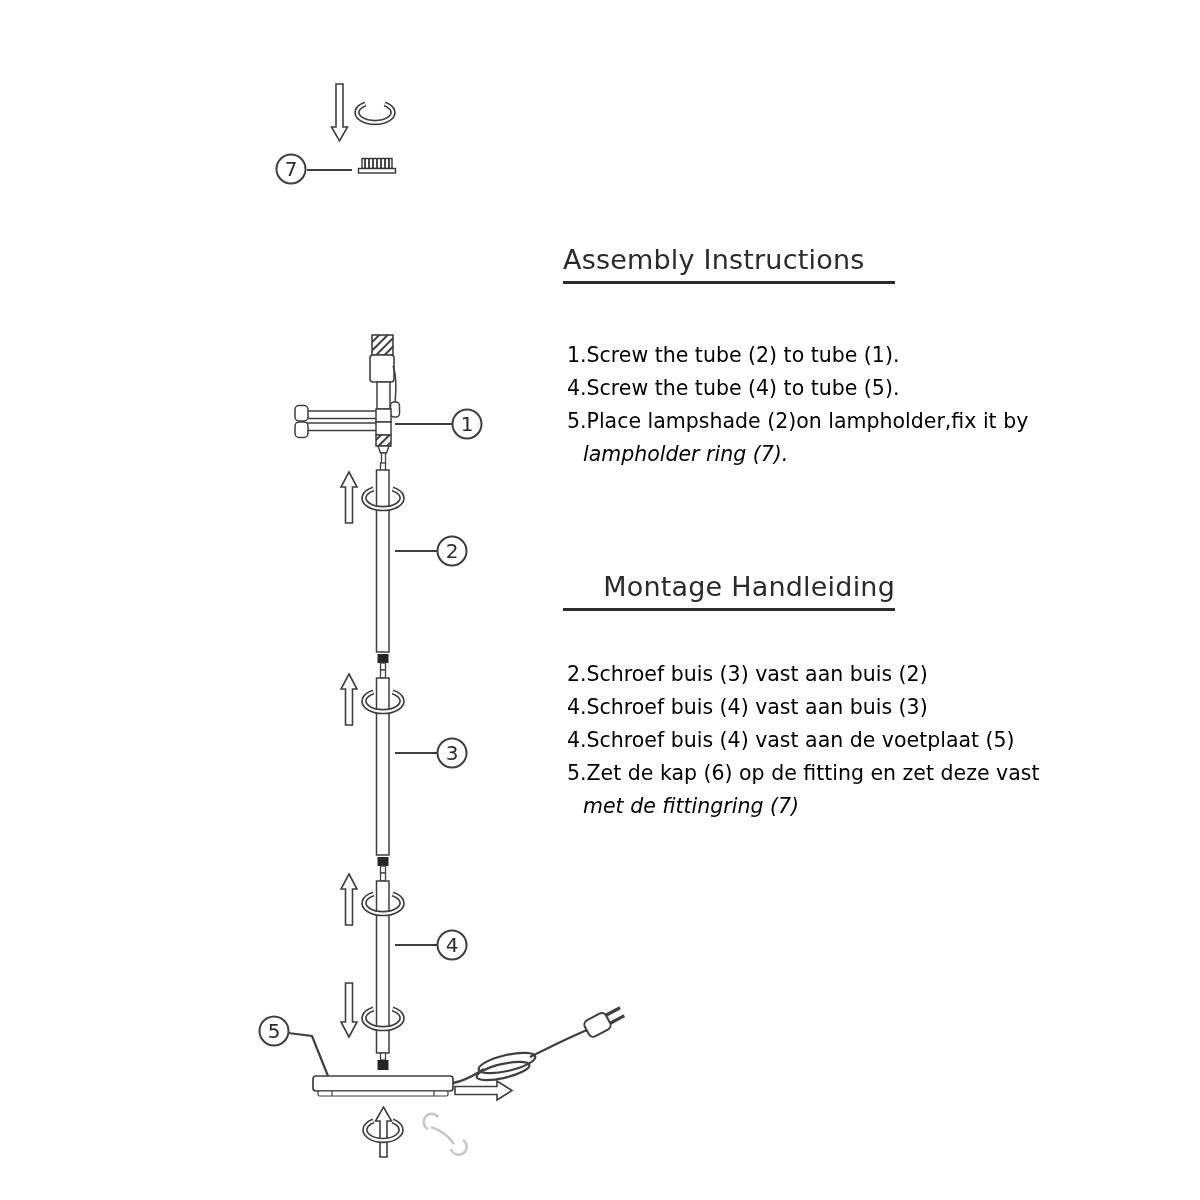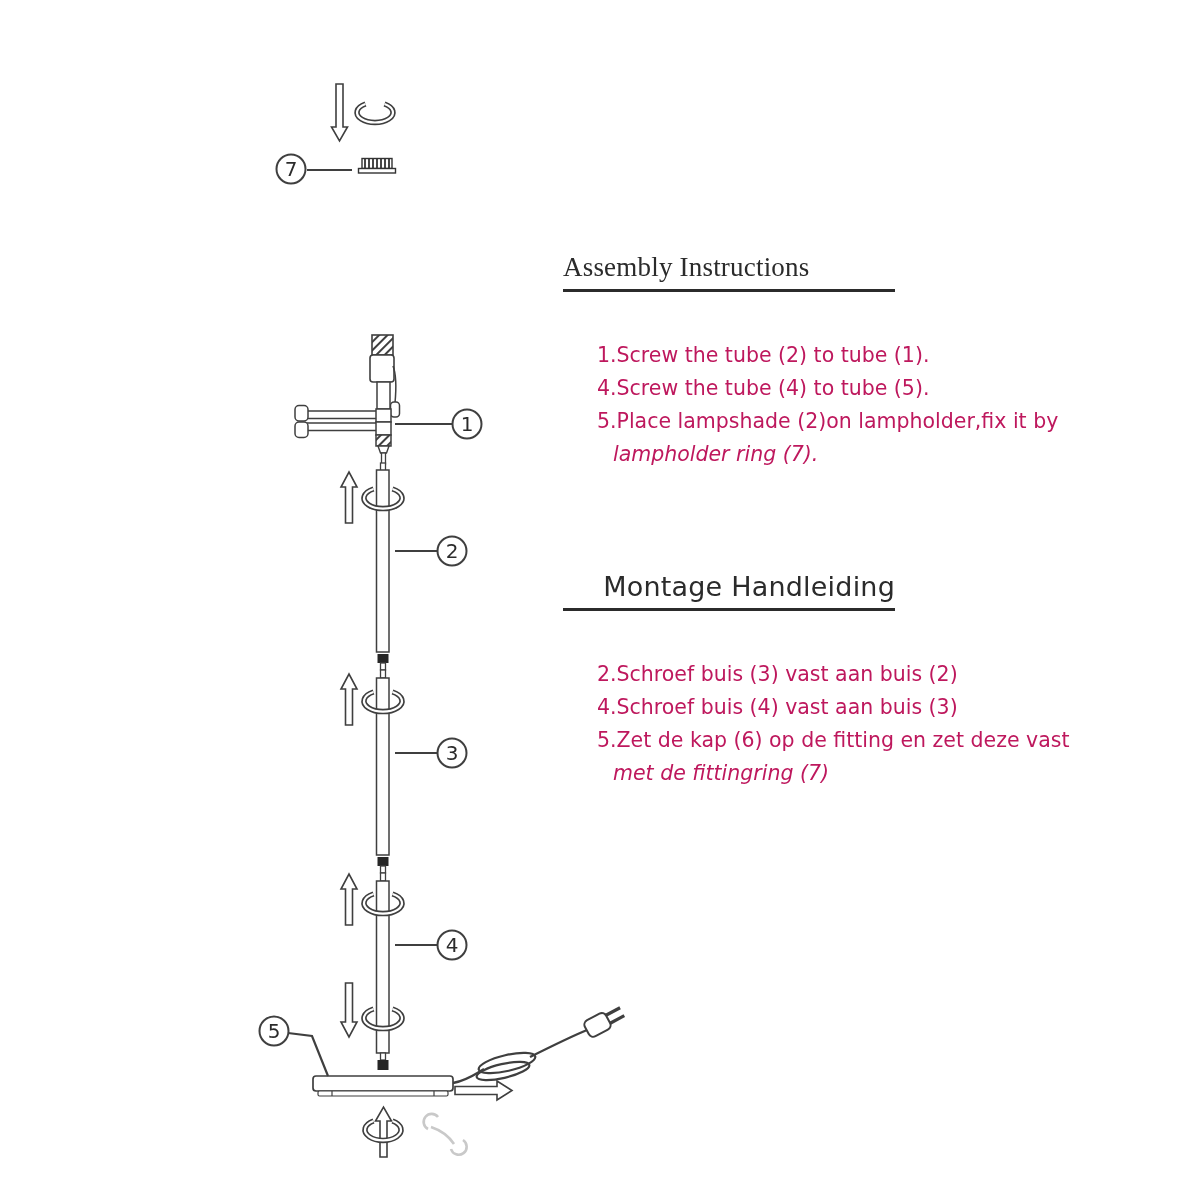--- a/index.html
+++ b/index.html
@@ -9,21 +9,21 @@
     overflow:hidden;
   }
   .diagram-svg { position:absolute; left:0; top:0; }
   svg text.callout-num {
     font-family:"DejaVu Sans","Liberation Sans",sans-serif;
     font-size:20px; fill:#2b2b2b;
   }
   .sec { position:absolute; }
   .sec-title { font-size:27px; color:#2b2b2b; white-space:nowrap; letter-spacing:0.2px; }
   .sec-underline { width:332px; height:0; border-bottom:3px solid #2b2b2b; margin-top:6px; }
-  .steps { position:absolute; font-size:20.5px; line-height:33px; color:#be185d; white-space:nowrap;margin-left:30px; }
+  .steps { position:absolute; font-size:20.5px; line-height:33px; color:#000000; white-space:nowrap; }
   .steps .cont { padding-left:16px;font-style:italic; }
 </style>
 </head>
 <body>
 
 <div class="page">
 
   <svg class="diagram-svg" width="1200" height="1200" viewBox="0 0 1200 1200">
     <defs>
       <pattern id="hatch" width="6" height="6" patternUnits="userSpaceOnUse" patternTransform="rotate(45)">
@@ -149,35 +149,36 @@
         <path d="M373.5,1121 A18,10.5 0 1 0 392.5,1121" fill="none" stroke="#ffffff" stroke-width="2.2"></path>
       </g>
       <g>
         <path d="M438,1117 a8,8 0 1 0 -10,12" fill="none" stroke="#c9c9c9" stroke-width="2.6"></path>
         <path d="M431,1127 q15,5 23,17" fill="none" stroke="#c9c9c9" stroke-width="2.6"></path>
         <path d="M451,1149 a8,8 0 1 0 12,-9" fill="none" stroke="#c9c9c9" stroke-width="2.6"></path>
       </g>
     </g>
   </svg>
 
-  <div class="sec" style="left:563px; top:252px;font-family:Liberation Serif, serif;">
+  <div class="sec" style="left:563px; top:244px;">
     <div class="sec-title">Assembly Instructions</div>
     <div class="sec-underline"></div>
   </div>
   <div class="steps" style="left:567px; top:339px;">
     <div>1.Screw the tube (2) to tube (1).</div>
     <div>4.Screw the tube (4) to tube (5).</div>
     <div>5.Place lampshade (2)on lampholder,fix it by</div>
     <div class="cont">lampholder ring (7).</div>
   </div>
 
   <div class="sec" style="left:563px; top:571px;text-align:right;">
     <div class="sec-title">Montage Handleiding</div>
     <div class="sec-underline"></div>
   </div>
   <div class="steps" style="left:567px; top:658px;">
     <div>2.Schroef buis (3) vast aan buis (2)</div>
     <div>4.Schroef buis (4) vast aan buis (3)</div>
+    <div>4.Schroef buis (4) vast aan de voetplaat (5)</div>
     <div>5.Zet de kap (6) op de fitting en zet deze vast</div>
     <div class="cont">met de fittingring (7)</div>
   </div>
 
 </div>
 
 </body></html>

